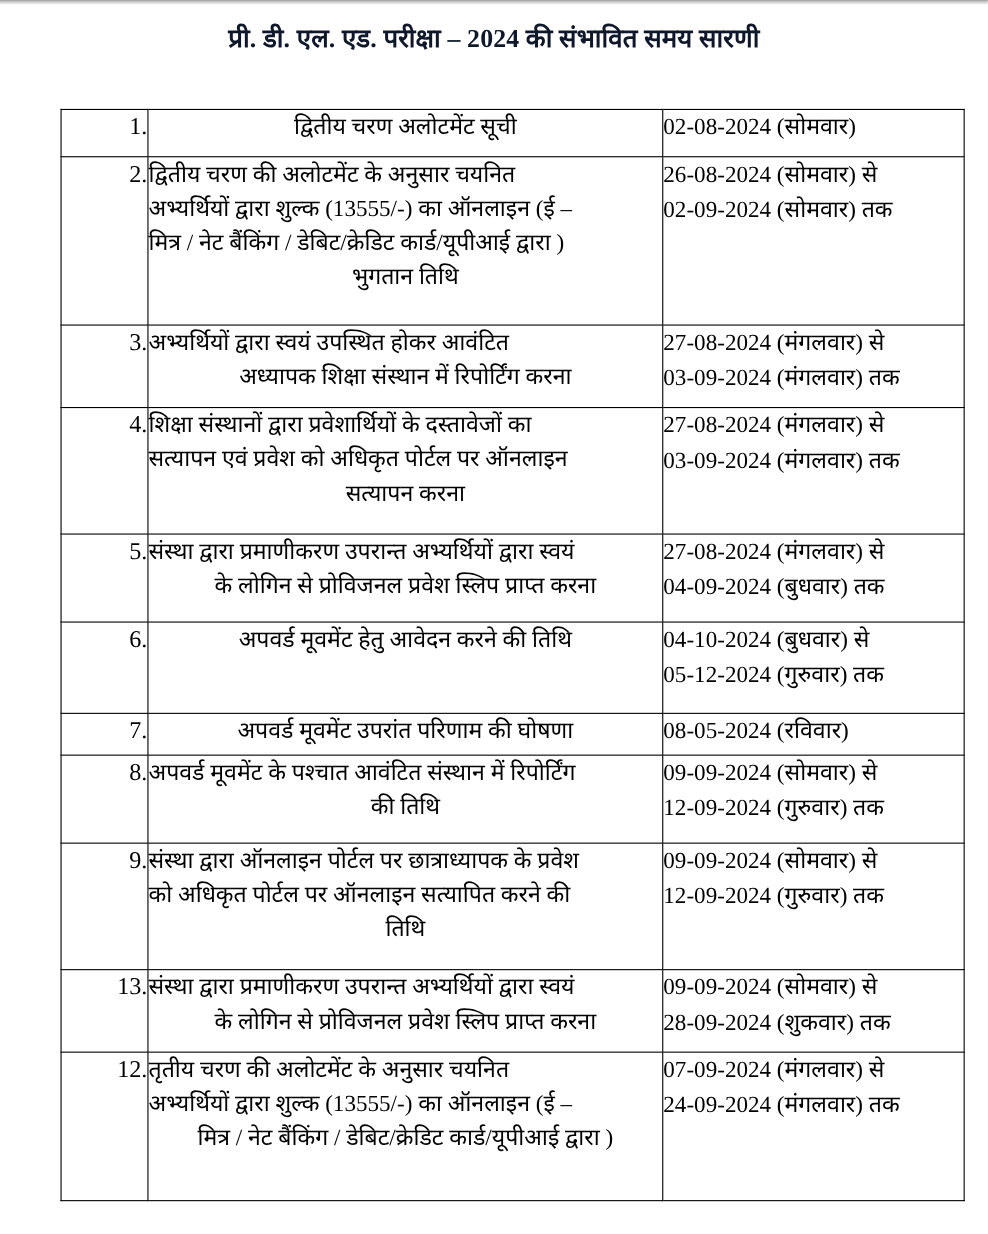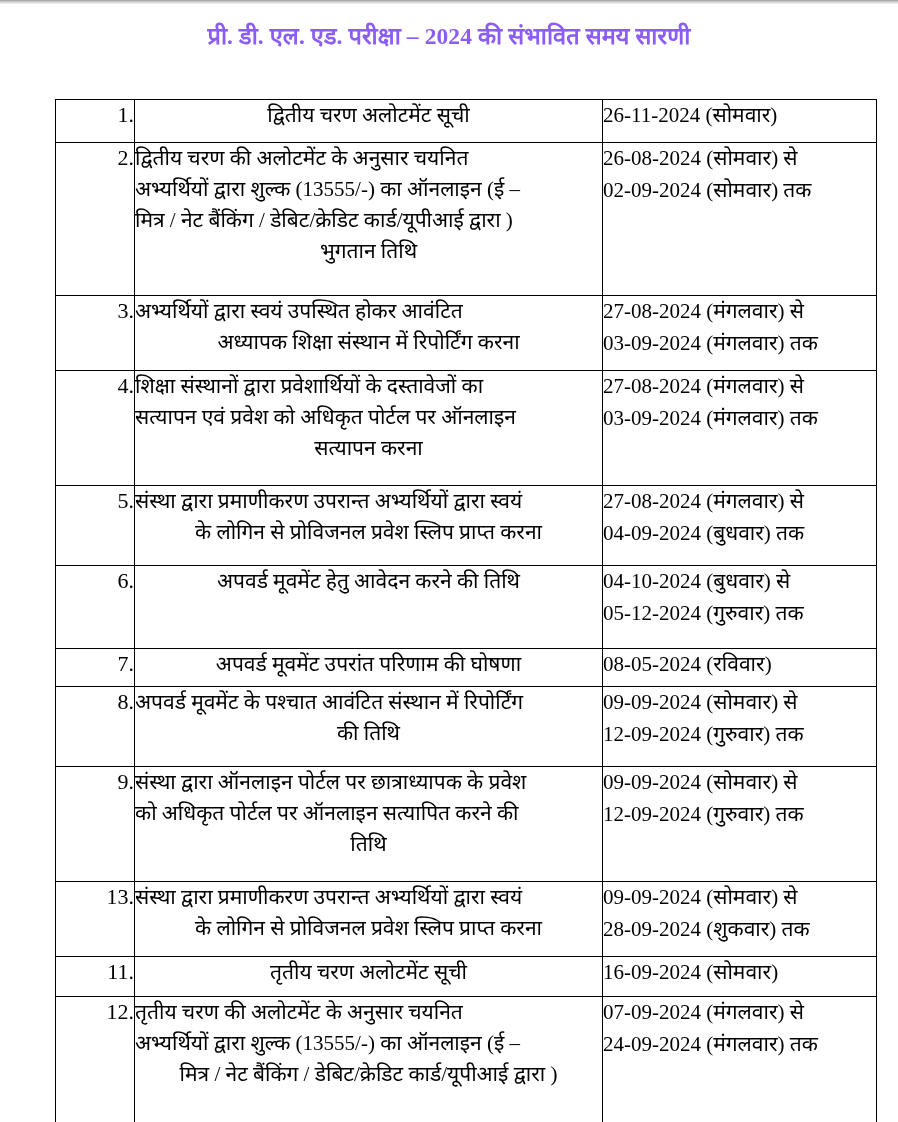--- a/index.html
+++ b/index.html
@@ -32,21 +32,21 @@
   .doc-title {
     position: absolute;
     top: 22px;
     left: 0;
     width: 898px;
     text-align: center;
     font-size: 23.5px;
     font-weight: bold;
     letter-spacing: 0.1px;
     line-height: 1.25;
-    color: #8b5cf6;
+    color: #0f172a;
   }
   table.schedule {
     position: absolute;
     left: 55px;
     top: 99px;
     width: 818px;
     border-collapse: collapse;
     table-layout: fixed;
   }
   table.schedule td {
@@ -100,21 +100,21 @@
   <div class="doc-title">प्री. डी. एल. एड. परीक्षा – 2024 की संभावित समय सारणी</div>
 
   <table class="schedule">
     <tbody>
         <tr style="height: 43px;">
           <td class="sno">1.</td>
           <td class="desc">
             <span class="ln last">द्वितीय चरण अलोटमेंट सूची</span>
           </td>
           <td class="dates">
-            <span class="dline">26-11-2024 (सोमवार)</span>
+            <span class="dline">02-08-2024 (सोमवार)</span>
           </td>
         </tr>
         <tr style="height: 153px;">
           <td class="sno">2.</td>
           <td class="desc">
             <span class="ln">द्वितीय चरण की अलोटमेंट के अनुसार चयनित</span>
             <span class="ln">अभ्यर्थियों द्वारा शुल्क (13555/-) का ऑनलाइन (ई –</span>
             <span class="ln">मित्र / नेट बैंकिंग / डेबिट/क्रेडिट कार्ड/यूपीआई द्वारा )</span>
             <span class="ln last">भुगतान तिथि</span>
           </td>
@@ -203,29 +203,20 @@
           <td class="sno">13.</td>
           <td class="desc">
             <span class="ln">संस्था द्वारा प्रमाणीकरण उपरान्त अभ्यर्थियों द्वारा स्वयं</span>
             <span class="ln last">के लोगिन से प्रोविजनल प्रवेश स्लिप प्राप्त करना</span>
           </td>
           <td class="dates">
             <span class="dline">09-09-2024 (सोमवार) से</span>
             <span class="dline">28-09-2024 (शुकवार) तक</span>
           </td>
         </tr>
-        <tr style="height: 40px;">
-          <td class="sno">11.</td>
-          <td class="desc">
-            <span class="ln last">तृतीय चरण अलोटमेंट सूची</span>
-          </td>
-          <td class="dates">
-            <span class="dline">16-09-2024 (सोमवार)</span>
-          </td>
-        </tr>
         <tr style="height: 135px;">
           <td class="sno">12.</td>
           <td class="desc">
             <span class="ln">तृतीय चरण की अलोटमेंट के अनुसार चयनित</span>
             <span class="ln">अभ्यर्थियों द्वारा शुल्क (13555/-) का ऑनलाइन (ई –</span>
             <span class="ln last">मित्र / नेट बैंकिंग / डेबिट/क्रेडिट कार्ड/यूपीआई द्वारा )</span>
           </td>
           <td class="dates">
             <span class="dline">07-09-2024 (मंगलवार) से</span>
             <span class="dline">24-09-2024 (मंगलवार) तक</span>

